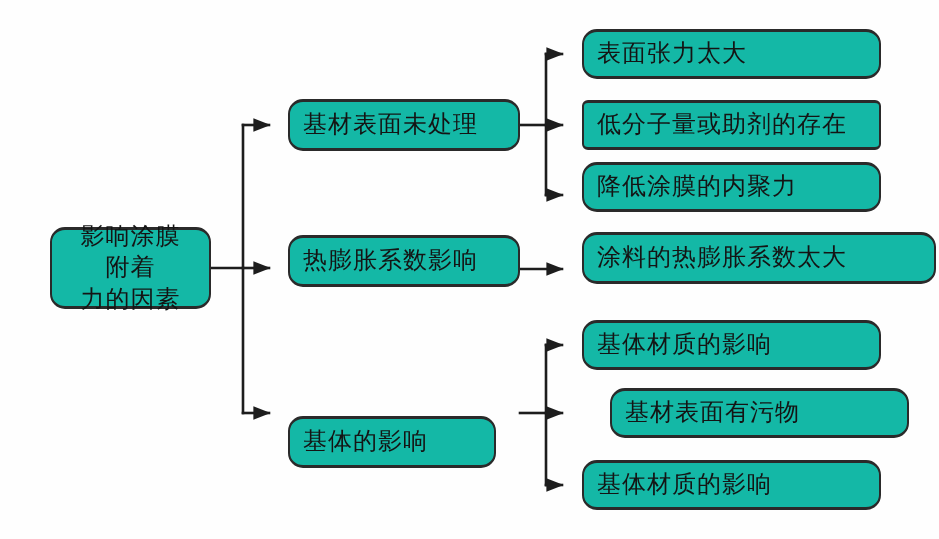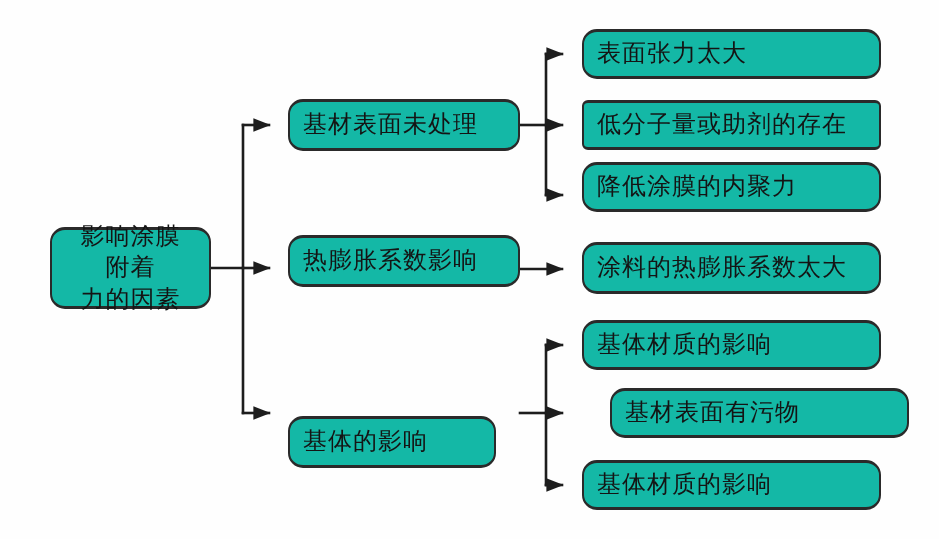--- a/index.html
+++ b/index.html
@@ -46,21 +46,21 @@
     padding: 0 24px;
   }
   
   .n-root   { left: 50px;  top: 227px; width: 161px; height: 82px; }
   .n-b1     { left: 288px; top: 99px;  width: 232px; height: 52px; }
   .n-b2     { left: 288px; top: 235px; width: 232px; height: 52px; }
   .n-b3     { left: 288px; top: 387px; width: 208px; height: 52px; margin-top: 29px; }
   .n-l1     { left: 582px; top: 29px;  width: 299px; height: 50px; }
   .n-l2     { left: 582px; top: 100px; width: 299px; height: 50px; border-radius: 6px; }
   .n-l3     { left: 582px; top: 162px; width: 299px; height: 50px; }
-  .n-l4     { left: 582px; top: 242px; width: 299px; height: 52px; }
+  .n-l4     { left: 582px; top: 232px; width: 354px; height: 52px; }
   .n-l5     { left: 582px; top: 320px; width: 299px; height: 50px; }
   .n-l6     { left: 582px; top: 388px; width: 299px; height: 50px; margin-left: 28px; }
   .n-l7     { left: 582px; top: 460px; width: 299px; height: 50px; }
 </style>
 </head>
 <body>
 
 <div class="stage">
 
   <svg class="connector-layer" width="939" height="539" viewBox="0 0 939 539" aria-hidden="true">

